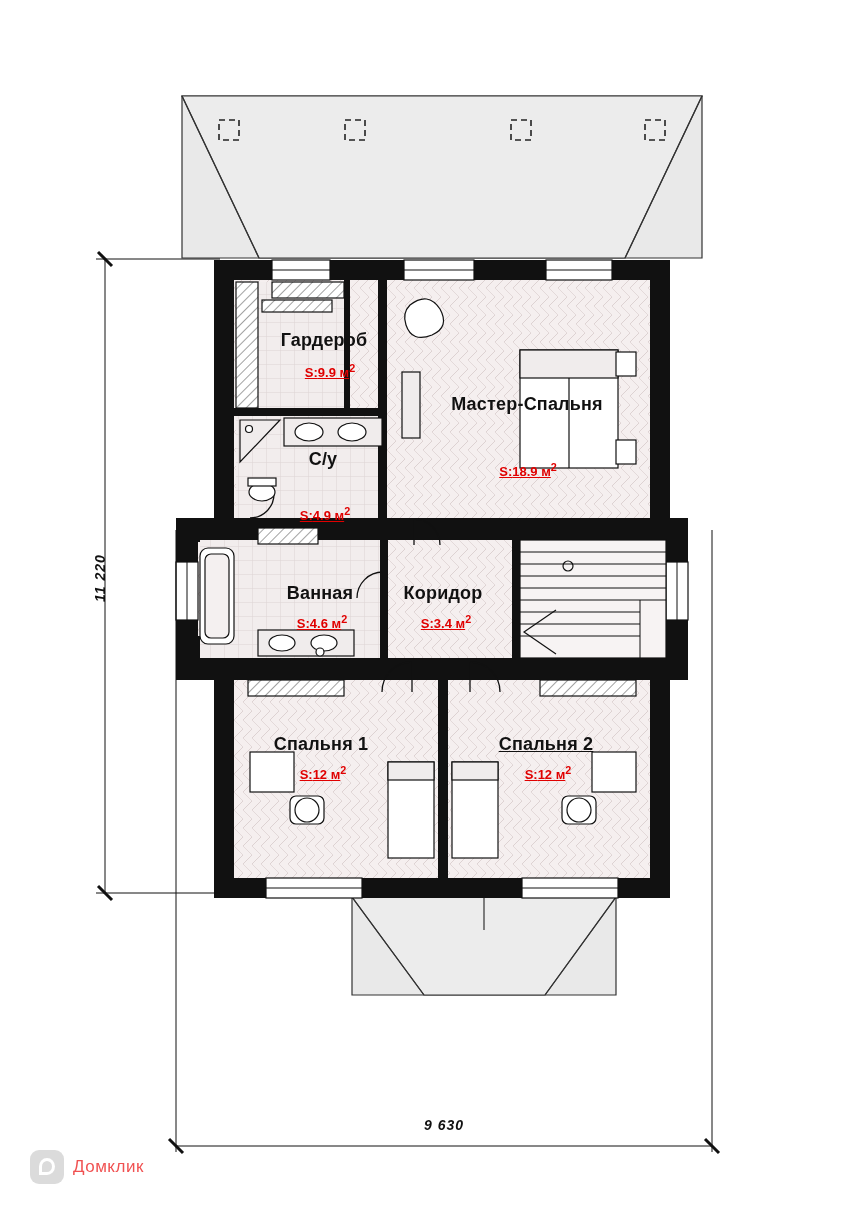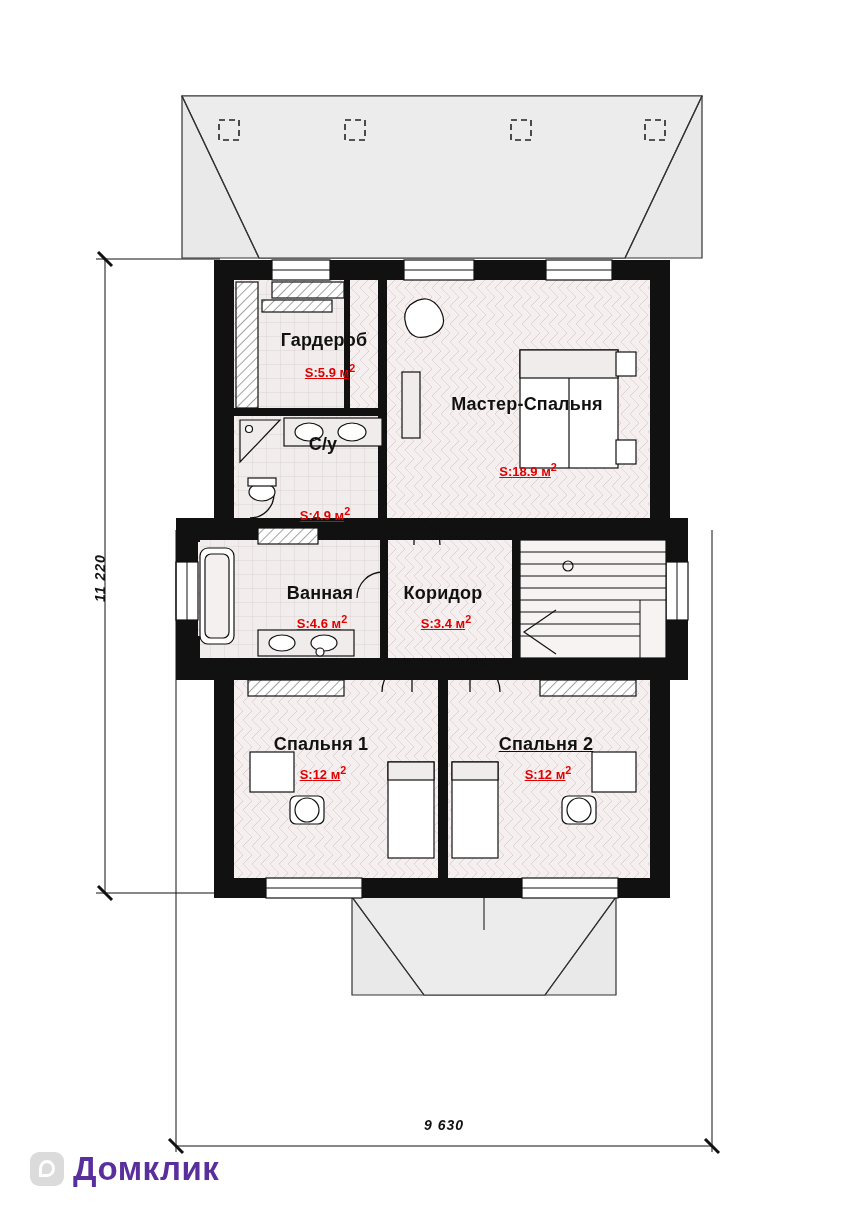--- a/index.html
+++ b/index.html
@@ -71,23 +71,23 @@
   .watermark .wm-mark:after {
     content: "";
     position: absolute;
     left: 9px; top: 8px;
     width: 16px; height: 17px;
     border: 3.5px solid #ffffff;
     border-radius: 50% 50% 50% 0;
     box-sizing: border-box;
   }
   .watermark .wm-text {
-    font-size: 33px;
-    font-weight: bold;
-    color: #4c1d95;
+    font-size: 17px;
+    font-weight: normal;
+    color: #ef4444;
     letter-spacing: 0.5px;
   }
 </style>
 </head>
 <body>
 
 <svg id="plan" viewBox="0 0 864 1211">
   <defs>
 
     <pattern id="parquet" width="18" height="18" patternUnits="userSpaceOnUse" patternTransform="rotate(0)">
@@ -290,29 +290,29 @@
     <line x1="176" y1="1146" x2="712" y2="1146"></line>
     <line x1="176" y1="530" x2="176" y2="1152"></line>
     <line x1="712" y1="530" x2="712" y2="1152"></line>
     <line x1="169" y1="1139" x2="183" y2="1153" stroke-width="3"></line>
     <line x1="705" y1="1139" x2="719" y2="1153" stroke-width="3"></line>
   </g>
 </svg>
 
 <div class="lbl room-name" style="left:254px; top:330px; width:140px;">Гардероб</div>
 <div class="lbl room-area" style="left:260px; top:362px; width:140px;">
-  <span class="s">S:</span><span class="s">5.9 м</span><sup>2</sup>
+  <span class="s">S:</span><span class="s">9.9 м</span><sup>2</sup>
 </div>
 
 <div class="lbl room-name" style="left:427px; top:394px; width:200px;">Мастер-Спальня</div>
 <div class="lbl room-area" style="left:428px; top:423px; width:200px;margin-top:38px;">
   <span class="s">S:</span><span class="s">18.9 м</span><sup>2</sup>
 </div>
 
-<div class="lbl room-name" style="left:263px; top:434px; width:120px;">С/у</div>
+<div class="lbl room-name" style="left:263px; top:449px; width:120px;">С/у</div>
 <div class="lbl room-area" style="left:265px; top:485px; width:120px;margin-top:20px;">
   <span class="s">S:</span><span class="s">4.9 м</span><sup>2</sup>
 </div>
 
 <div class="lbl room-name" style="left:250px; top:583px; width:140px;">Ванная</div>
 <div class="lbl room-area" style="left:252px; top:613px; width:140px;">
   <span class="s">S:</span><span class="s">4.6 м</span><sup>2</sup>
 </div>
 
 <div class="lbl room-name" style="left:373px; top:583px; width:140px;">Коридор</div>

